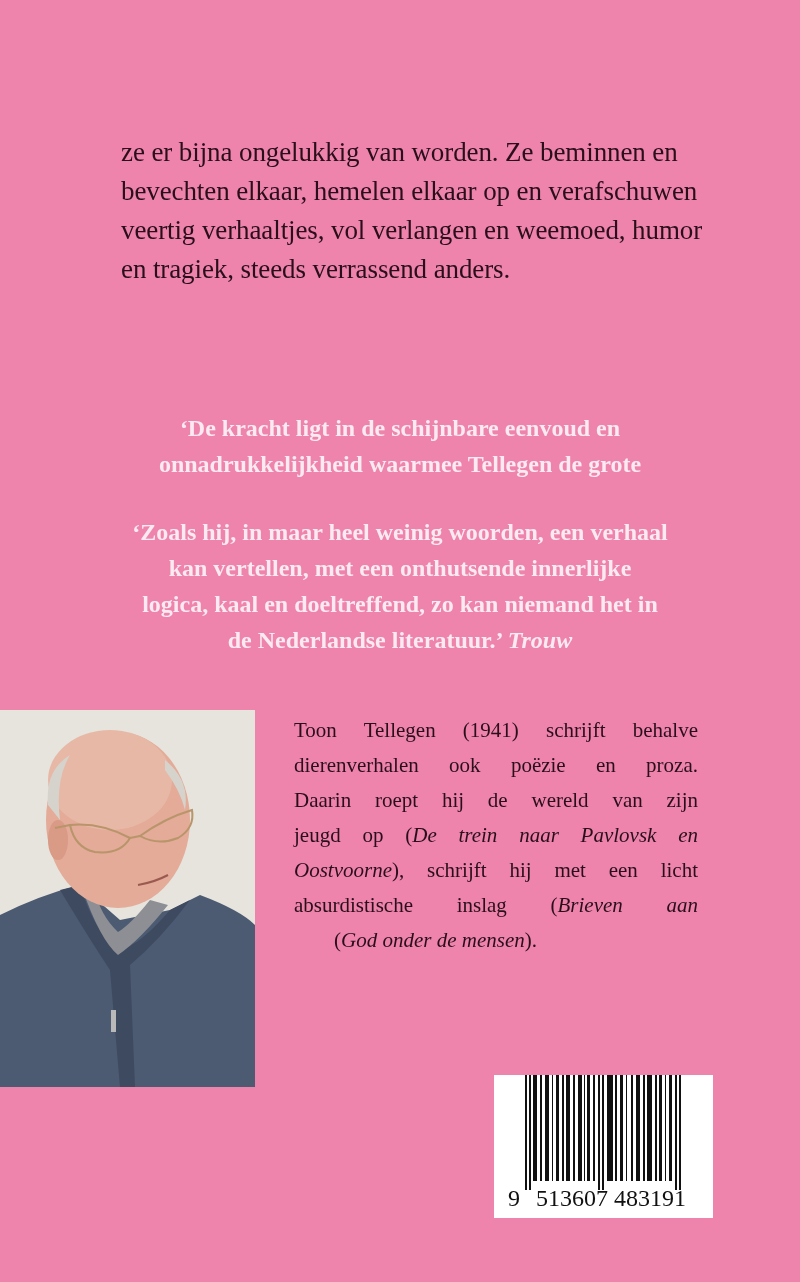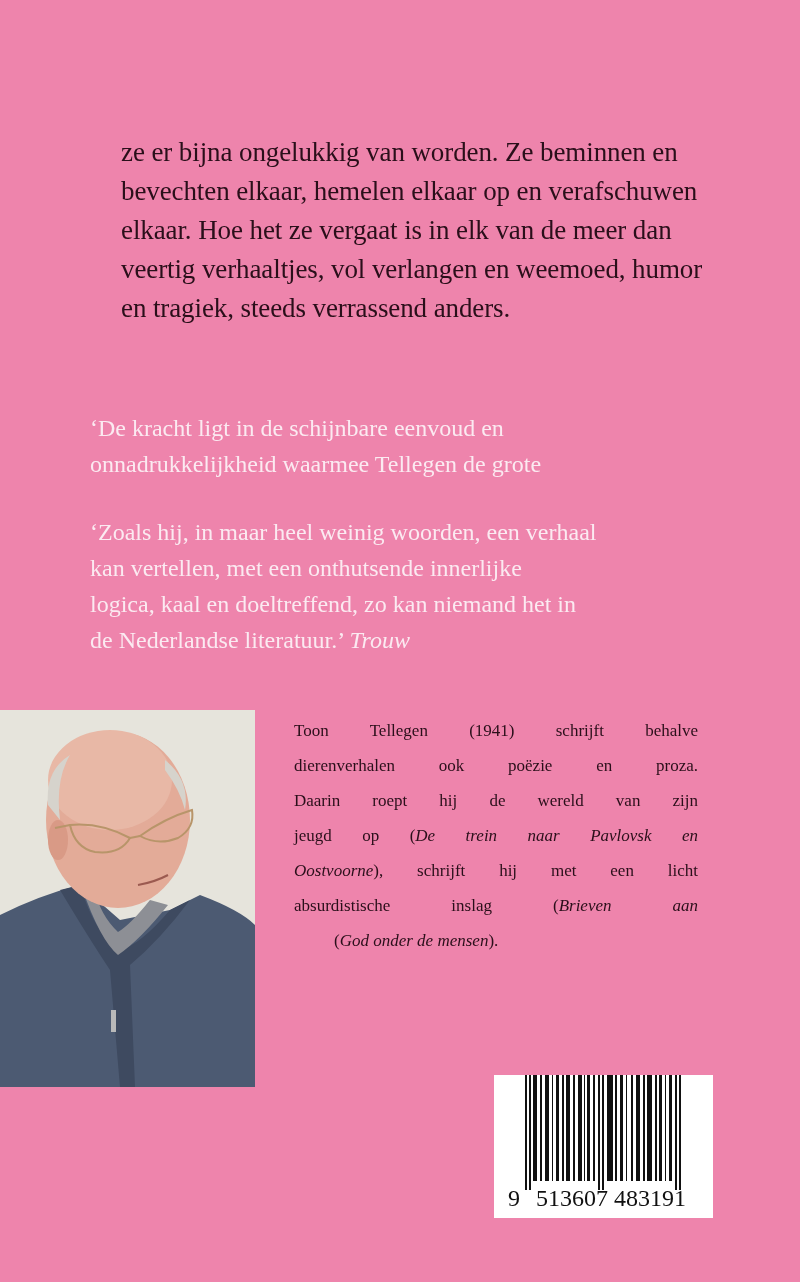--- a/index.html
+++ b/index.html
@@ -10,34 +10,34 @@
     font-family: "Liberation Serif", "DejaVu Serif", serif;
   }
   .blurb {
     position: absolute; left: 121px; top: 133px; width: 572px;
     font-size: 27px; line-height: 39px; color: #2a0f1a;
     letter-spacing: -0.1px;
   }
   .blurb .ln { display: block; white-space: nowrap; }
   .quote {
     position: absolute; left: 90px; width: 620px;
-    color: #fbeaf1;
-    font-size: 24px; line-height: 36px;
+    text-align: center; color: #fbeaf1;
+    font-size: 24px; line-height: 36px; font-weight: bold;
   }
   .quote .ln { display: block; white-space: nowrap; }
   .quote i { font-style: italic; }
   .q1 { top: 410px; }
   .q2 { top: 514px; }
   .photo {
     position: absolute; left: 0; top: 710px; width: 255px; height: 377px;
     background: #e8e6df; overflow: hidden;
   }
   .bio {
     position: absolute; left: 294px; top: 713px; width: 404px;
-    font-size: 17px; line-height: 35px; color: #2a0f1a;
+    font-size: 21px; line-height: 35px; color: #2a0f1a;
   }
   .bio .ln { display: block; white-space: nowrap; text-align: justify; text-align-last: justify; }
   .bio .ln.last { text-align-last: left; margin-left: 40px; }
   .bio i { font-style: italic; }
   .barcode {
     position: absolute; left: 494px; top: 1075px; width: 219px; height: 143px;
     background: #ffffff;
   }
   .barcode svg { position: absolute; left: 0; top: 0; }
   .isbn {
@@ -45,21 +45,20 @@
     font-family: "Liberation Serif", serif; font-size: 24px; color: #111;
   }
   .isbn span { position: absolute; top: 0; }
 </style>
 </head>
 <body>
 
 <div class="blurb">
   <span class="ln">ze er bijna ongelukkig van worden. Ze beminnen en</span>
   <span class="ln">bevechten elkaar, hemelen elkaar op en verafschuwen</span>
-  <span class="ln">elkaar. Hoe het ze vergaat is in elk van de meer dan</span>
   <span class="ln">veertig verhaaltjes, vol verlangen en weemoed, humor</span>
   <span class="ln">en tragiek, steeds verrassend anders.</span>
 </div>
 
 <div class="quote q1">
   <span class="ln">‘De kracht ligt in de schijnbare eenvoud en</span>
   <span class="ln">onnadrukkelijkheid waarmee Tellegen de grote</span>
 </div>
 
 <div class="quote q2">

